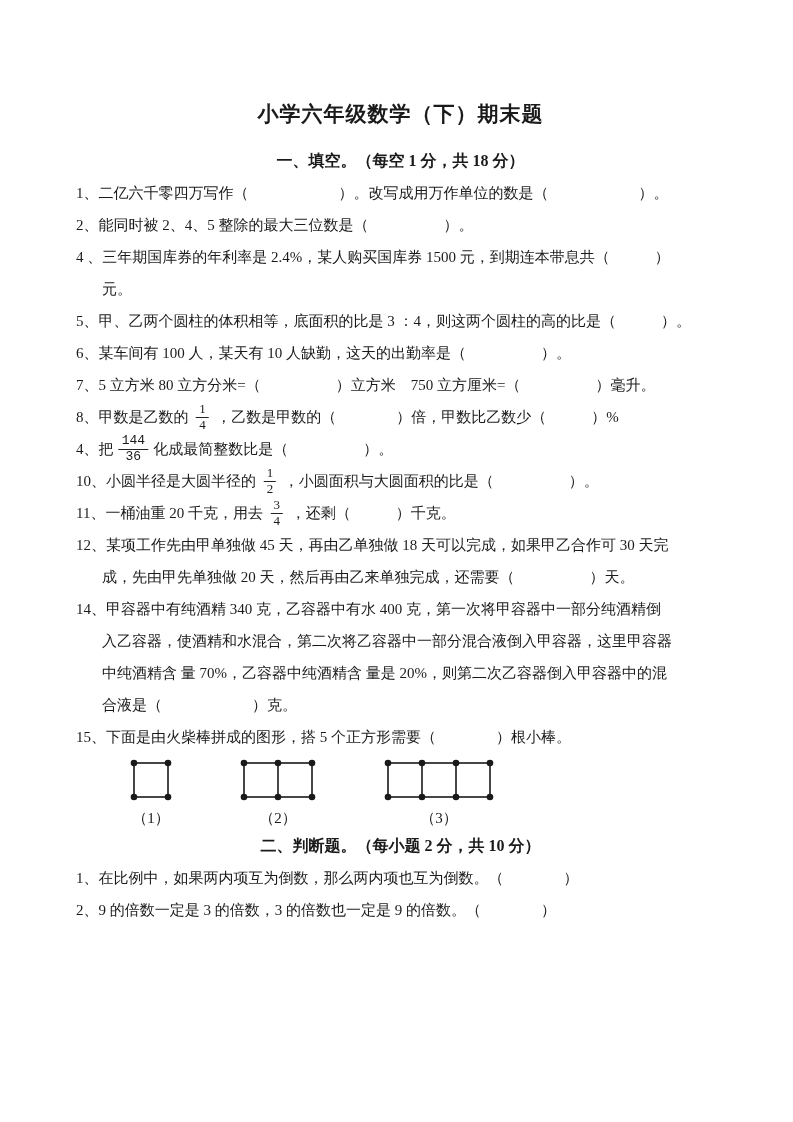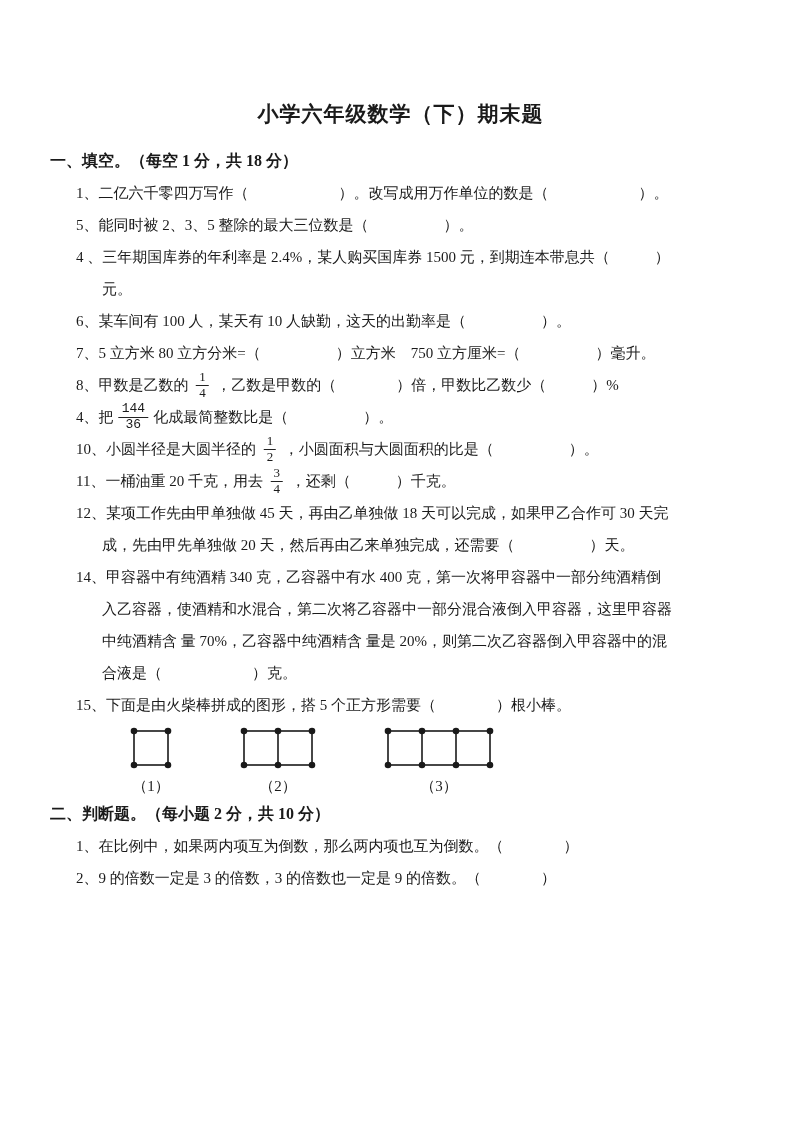--- a/index.html
+++ b/index.html
@@ -25,20 +25,21 @@
     font-size: 21px;
     font-weight: 700;
     line-height: 30px;
     letter-spacing: 1px;
   }
   .sec-heading {
     font-weight: 700;
     font-size: 16px;
     line-height: 32px;
     margin-top: 16px;
+    text-align: center;
   }
   .sec-heading.second {
     margin-top: 2px;
   }
   .question {
     font-size: 15px;
     line-height: 32px;
     padding-left: 52px;
     text-indent: -26px;
     white-space: pre-wrap;
@@ -80,23 +81,24 @@
 </head>
 <body>
 
 <div class="page">
   <h1 class="title">小学六年级数学（下）期末题</h1>
 
   <div>
     <div class="sec-heading">一、填空。（每空 1 分，共 18 分）</div>
     <div class="questions">
         <div class="question"><span>1、二亿六千零四万写作（　　　　　　）。改写成用万作单位的数是（　　　　　　）。</span></div>
-        <div class="question"><span>5、能同时被 2、3、5 整除的最大三位数是（　　　　　）。</span></div>
+        <div class="question"><span>2、能同时被 2、4、5 整除的最大三位数是（　　　　　）。</span></div>
         <div class="question"><span>4 、三年期国库券的年利率是 2.4%，某人购买国库券 1500 元，到期连本带息共（　　　）
 元。</span></div>
+        <div class="question"><span>5、甲、乙两个圆柱的体积相等，底面积的比是 3 ：4，则这两个圆柱的高的比是（　　　）。</span></div>
         <div class="question"><span>6、某车间有 100 人，某天有 10 人缺勤，这天的出勤率是（　　　　　）。</span></div>
         <div class="question"><span>7、5 立方米 80 立方分米=（　　　　　）立方米　750 立方厘米=（　　　　　）毫升。</span></div>
         <div class="question"><span>8、甲数是乙数的 </span><span class="frac"><span class="fwrap">
               <span class="num">1</span>
               <span class="den">4</span>
             </span></span><span> ，乙数是甲数的（　　　　）倍，甲数比乙数少（　　　）%</span></div>
         <div class="question"><span>4、把 </span><span class="frac wide"><span class="fwrap">
               <span class="num">144</span>
               <span class="den">36</span>
             </span></span><span> 化成最简整数比是（　　　　　）。</span></div>

